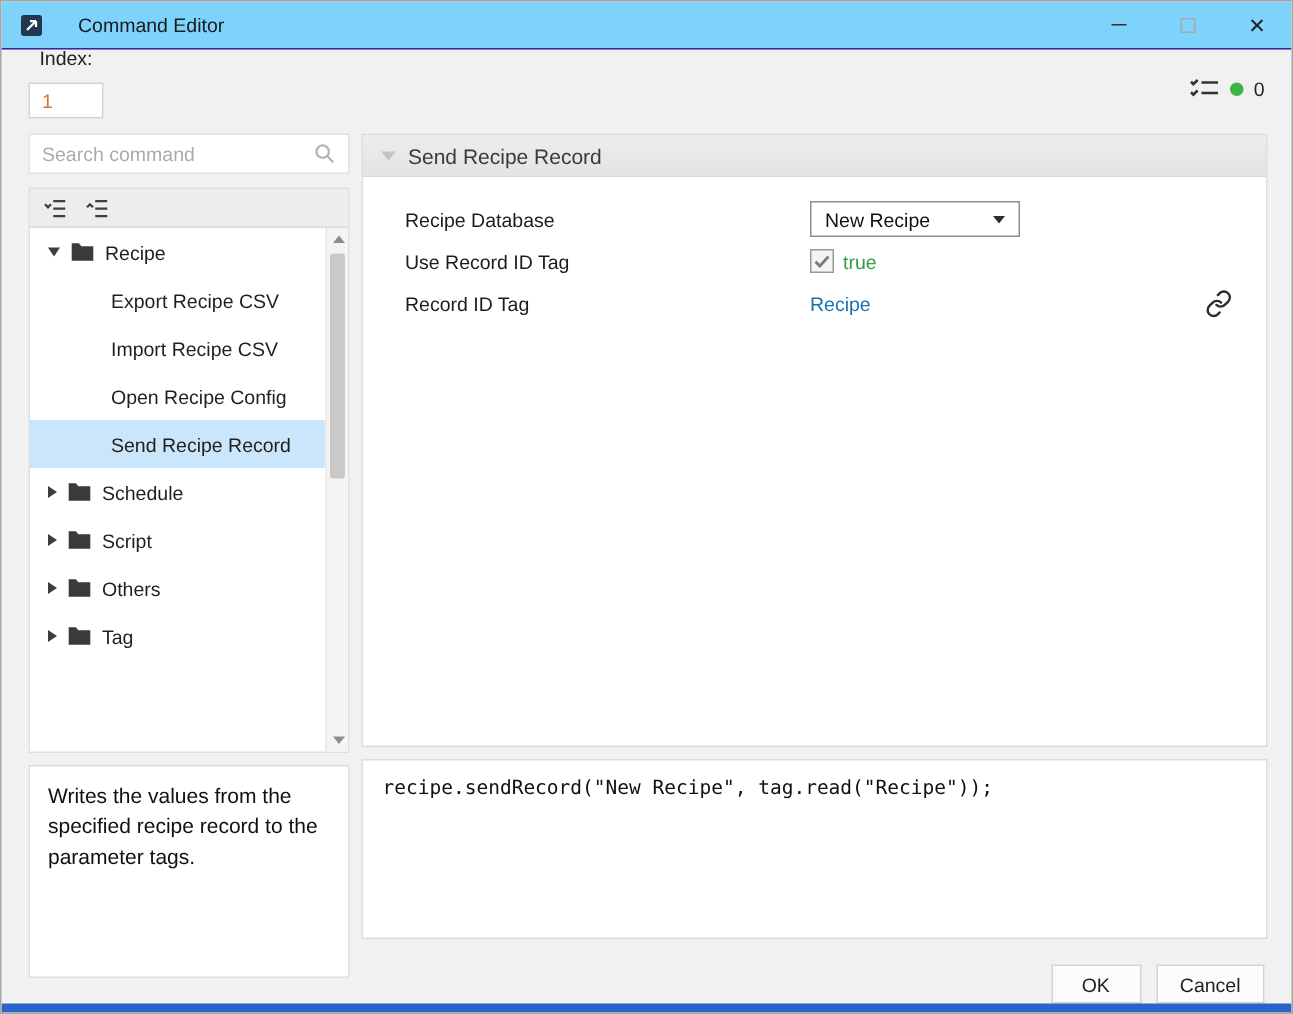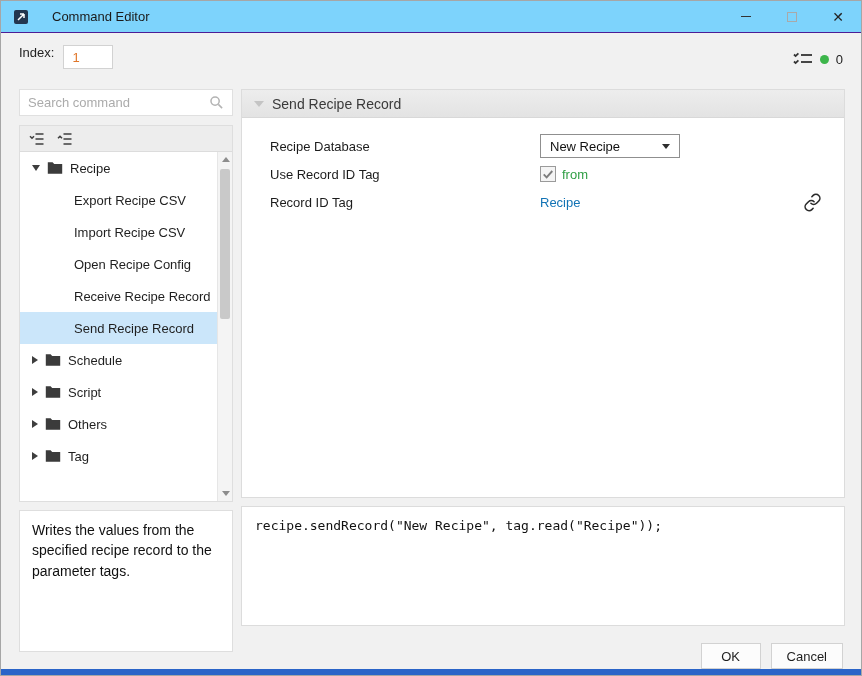--- a/index.html
+++ b/index.html
@@ -16,22 +16,22 @@
   .app-icon { margin-left: 12px; display: flex; }
   .title-text { margin-left: 10px; font-size: 13px; color: #1a1a1a; }
   .win-controls { margin-left: auto; display: flex; height: 32px; }
   .win-btn { width: 46px; height: 32px; display: flex; align-items: center;
              justify-content: center; cursor: default; }
   .glyph-min { width: 10px; height: 1px; background: #333; }
   .glyph-max { width: 10px; height: 10px; border: 1px solid #a9a9a9; }
   .glyph-close { font-size: 14px; color: #222; line-height: 1; }
 
   
-  .row-index { position: absolute; top: 44px; left: 18px; display: flex;
-               gap: 9px; }
+  .row-index { position: absolute; top: 30px; left: 18px; display: flex;
+               align-items: center; gap: 9px; flex-direction: column; }
   .index-label { font-size: 13px; color: #222; }
   .index-input { width: 50px; height: 24px; border: 1px solid #d2d2d2; background: #fff;
                  font-family: "Liberation Sans", sans-serif; font-size: 13px;
                  color: #e0762a; padding-left: 8px; outline: none; }
   .status-cluster { position: absolute; top: 50px; right: 18px; display: flex;
                     align-items: center; gap: 7px; }
   .green-dot { width: 9px; height: 9px; border-radius: 50%; background: #3cb54a; }
   .issue-count { font-size: 13px; color: #222; }
 
   
@@ -195,23 +195,20 @@
       </div>
       <div class="tree-row child">
         <span>Export Recipe CSV</span>
       </div>
       <div class="tree-row child">
         <span>Import Recipe CSV</span>
       </div>
       <div class="tree-row child">
         <span>Open Recipe Config</span>
       </div>
-      <div class="tree-row child">
-        <span>Receive Recipe Record</span>
-      </div>
       <div class="tree-row child selected">
         <span>Send Recipe Record</span>
       </div>
       <div class="tree-row parent">
         <span class="caret right"></span>
         <svg class="folder-svg" width="16" height="14" viewBox="0 0 16 14">
             <path d="M0.8 1.2h4.8l1.6 1.9h8v9.7H0.8z" fill="#3b3b3b"></path>
           </svg>
         <span>Schedule</span>
       </div>
@@ -264,21 +261,21 @@
           <span class="dd-caret"></span>
         </div>
       </div>
       <div class="field-row">
         <span class="field-label">Use Record ID Tag</span>
         <span class="checkbox">
           <svg width="12" height="12" viewBox="0 0 14 14" fill="none" stroke="#7c7c7c" stroke-width="2.2">
             <path d="M2 7.5l3.4 3.4L12 3.5"></path>
           </svg>
         </span>
-        <span class="true-val">from</span>
+        <span class="true-val">true</span>
       </div>
       <div class="field-row">
         <span class="field-label">Record ID Tag</span>
         <span class="link-val">Recipe</span>
         <span class="right-icon">
           <svg width="19" height="19" viewBox="0 0 24 24" fill="none" stroke="#2b2b2b" stroke-width="2" stroke-linecap="round">
             <path d="M10 13a5 5 0 0 0 7.07 0l2.86-2.86a5 5 0 0 0-7.07-7.07L11.2 4.72"></path>
             <path d="M14 11a5 5 0 0 0-7.07 0l-2.86 2.86a5 5 0 0 0 7.07 7.07l1.65-1.65"></path>
           </svg>
         </span>

